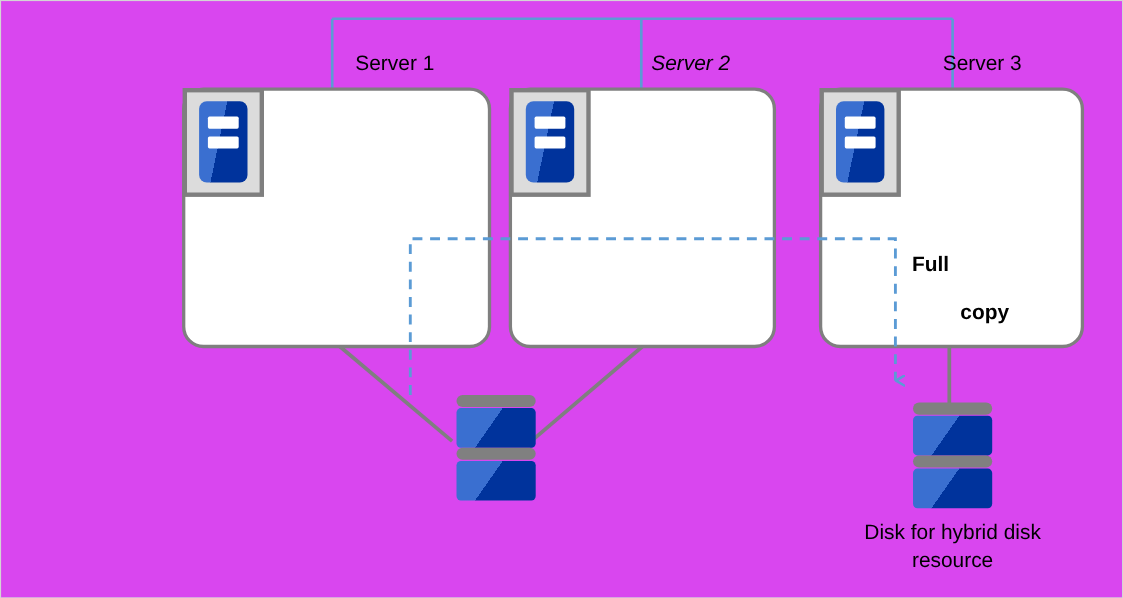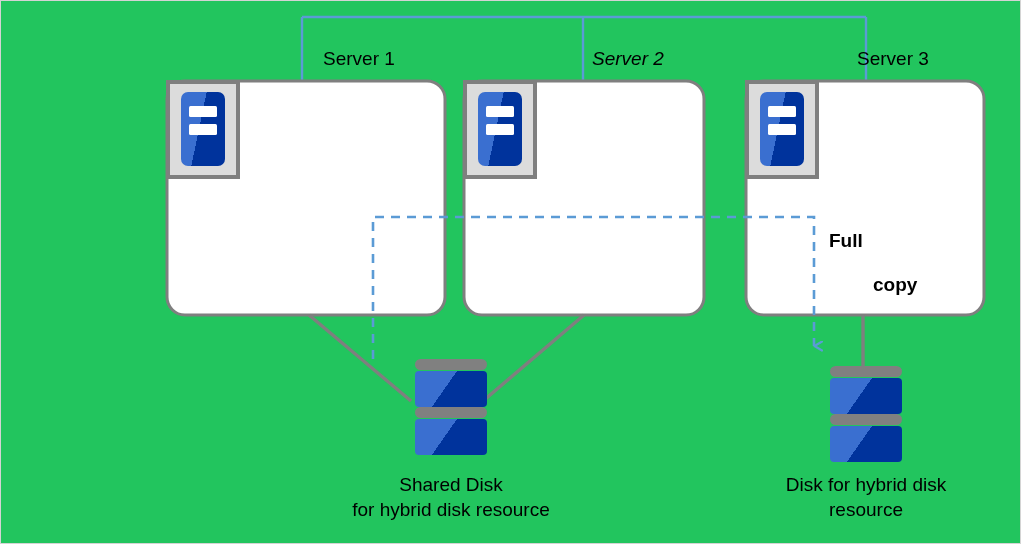--- a/index.html
+++ b/index.html
@@ -7,21 +7,21 @@
     padding: 0;
     background: #ffffff;
   }
   body {
     font-family: "Liberation Sans", sans-serif;
   }
   #canvas {
     position: relative;
     width: 1021px;
     height: 544px;
-    background: #22c55e;
+    background: #d946ef;
     border: 1px solid #d4d4d4;
     box-sizing: border-box;
     overflow: hidden;
     padding-left: 12px;
   }
   #svg-layer {
     position: absolute;
     left: 0;
     top: 0;
     width: 1021px;
@@ -132,19 +132,17 @@
     </g>
   </svg>
 
   <div class="diagram-text server-label" style="left:322px; top:46px;">Server 1</div>
   <div class="diagram-text server-label" style="left:591px; top:46px;font-style:italic;">Server 2</div>
   <div class="diagram-text server-label" style="left:856px; top:46px;">Server 3</div>
 
   <div class="diagram-text full-copy-label" style="left:828px; top:227px;">Full</div>
   <div class="diagram-text full-copy-label" style="left:828px; top:271px;margin-left:44px;">copy</div>
 
-  <div class="diagram-text disk-caption" style="left:290px; top:472px;">Shared Disk</div>
-  <div class="diagram-text disk-caption" style="left:290px; top:497px;">for hybrid disk resource</div>
 
   <div class="diagram-text disk-caption" style="left:705px; top:472px;">Disk for hybrid disk</div>
   <div class="diagram-text disk-caption" style="left:705px; top:497px;">resource</div>
 
 </div>
 
 </body></html>

